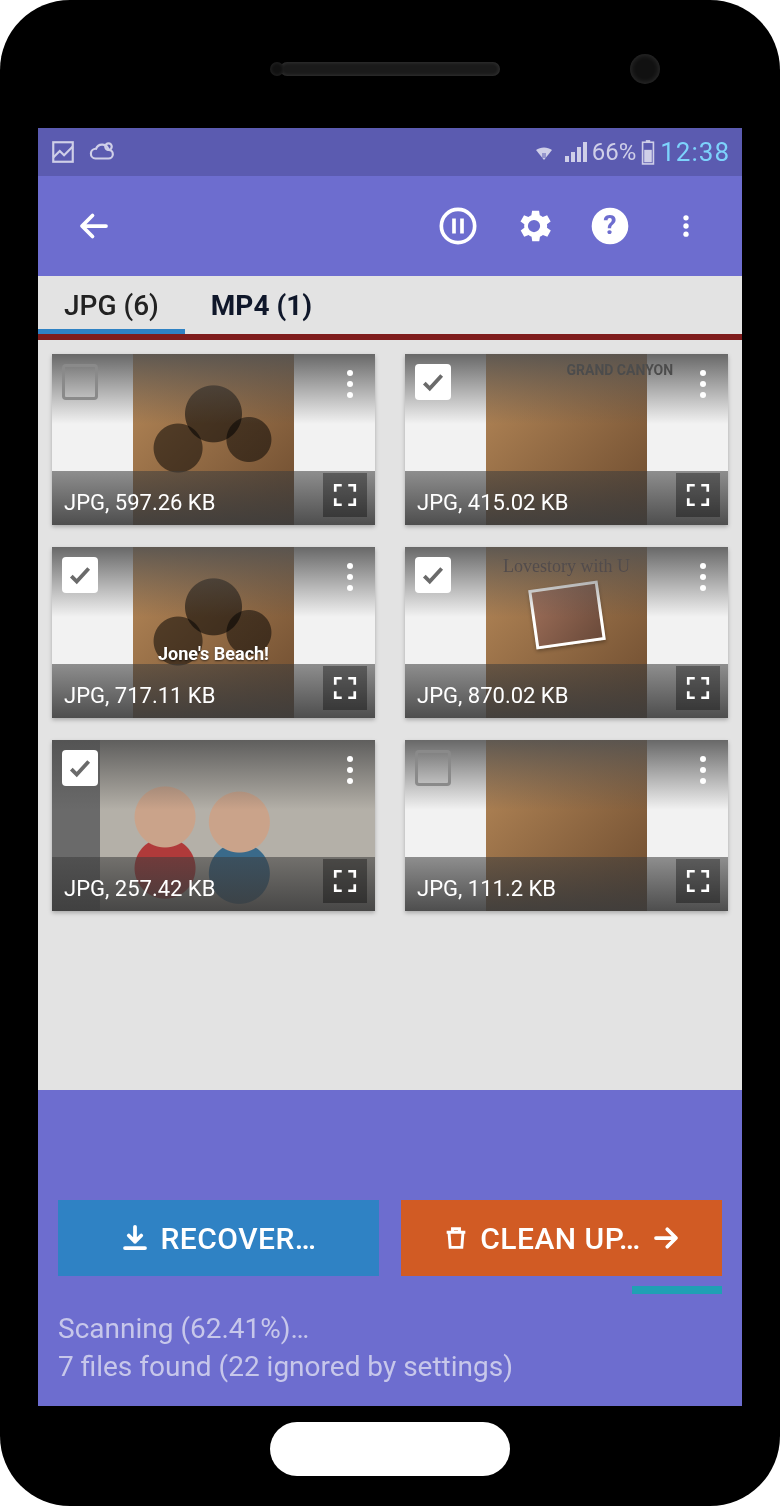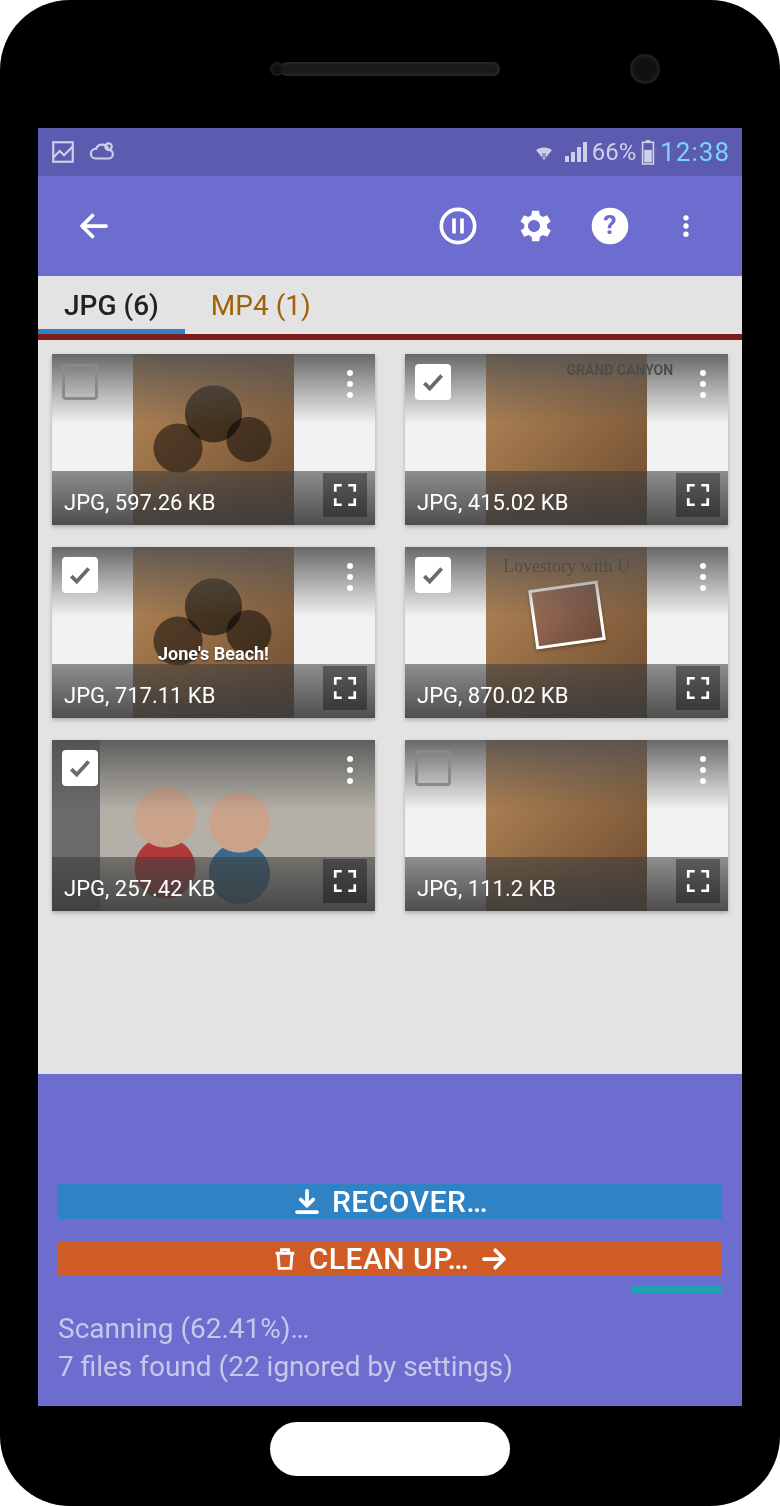--- a/index.html
+++ b/index.html
@@ -111,22 +111,23 @@
     background: #e3e3e3;
     display: flex;
     align-items: stretch;
     border-bottom: 6px solid #7f1d1d;
   }
   .tab {
     padding: 0 26px;
     display: flex;
     align-items: center;
     font-size: 28px;
-    color: #a16207;
+    color: #0f172a;
     position: relative;
+    font-weight: bold;
   }
   .tab.active {
     color: #222;
     font-weight: 500;
   }
   .tab.active::after {
     content: "";
     position: absolute;
     left: 0; right: 0; bottom: 0;
     height: 5px;
@@ -258,21 +259,21 @@
     z-index: 2; text-align: center;
   }
 
   
   .bottom-area {
     background: #6d6dcf;
     padding: 110px 20px 20px 20px;
     position: relative;
   }
   .btn-row {
-    display: flex; gap: 22px; justify-content: center; flex-direction: column;
+    display: flex; gap: 22px; justify-content: center;
   }
   .big-btn {
     flex: 1;
     height: 76px;
     display: flex; align-items: center; justify-content: center; gap: 10px;
     color: #fff; font-size: 30px; font-weight: 500;
     letter-spacing: 0.5px;
   }
   .btn-recover { background: #2f82c4; }
   .btn-cleanup { background: #d15b24; }

